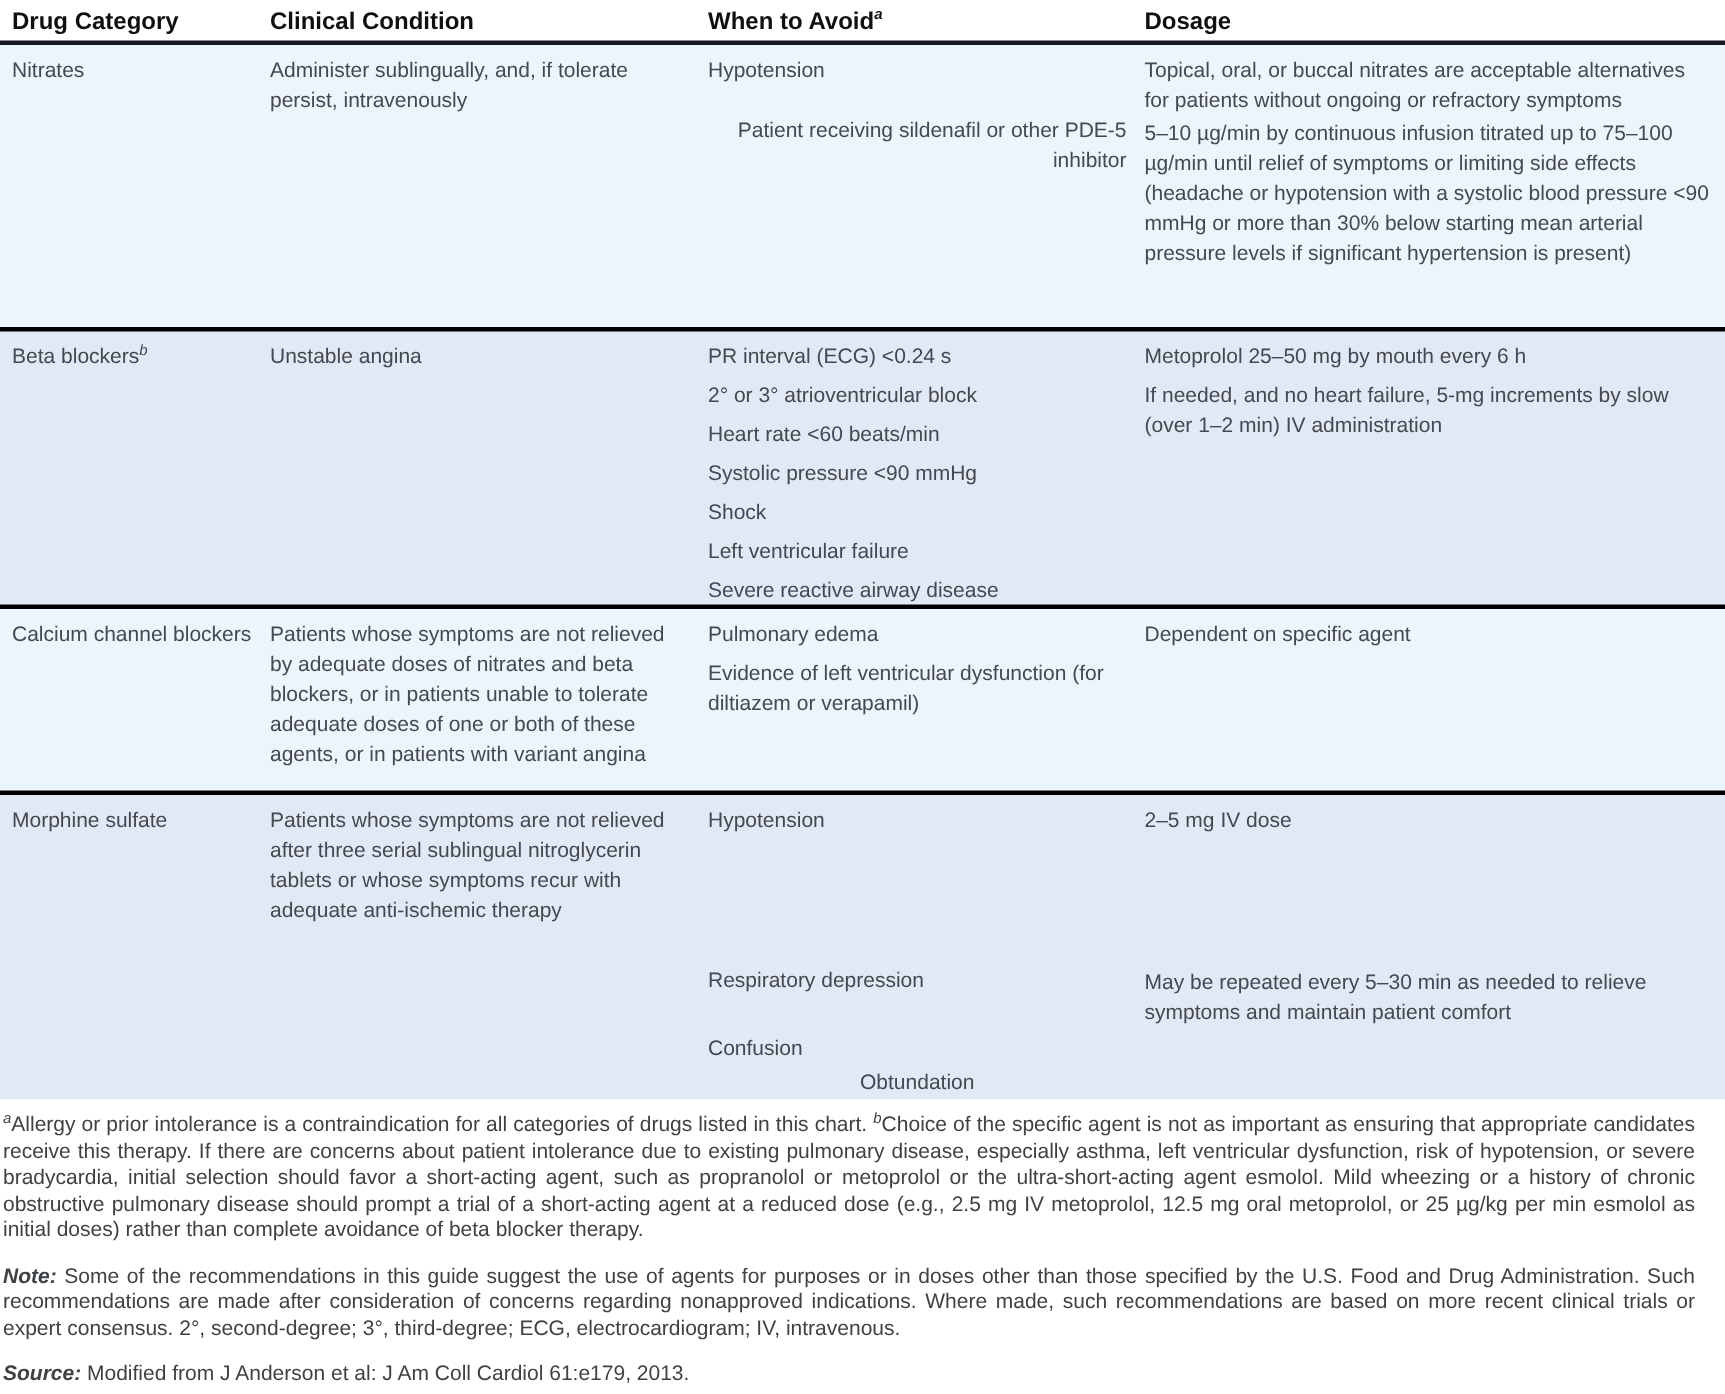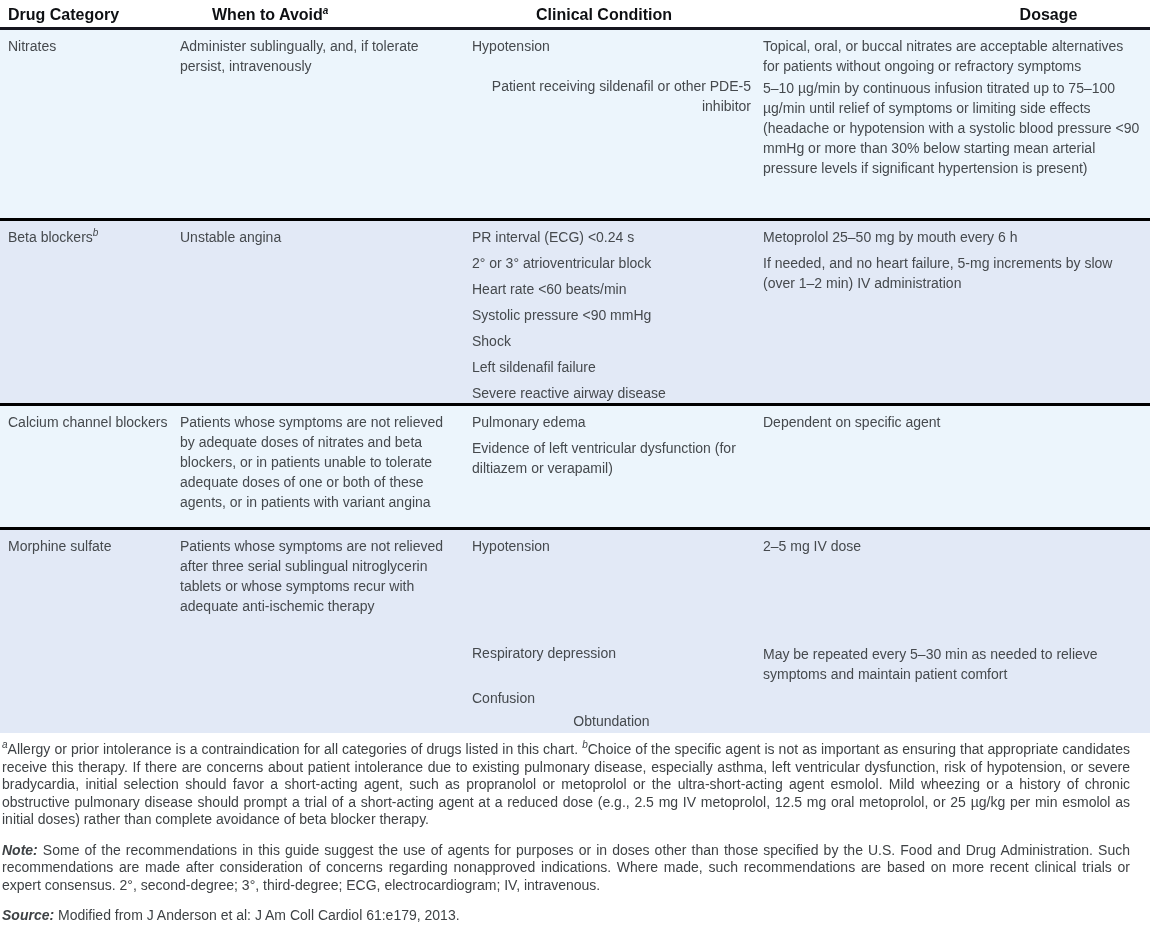--- a/index.html
+++ b/index.html
@@ -22,30 +22,29 @@
   
   .thead,.row{
     display:grid;
     grid-template-columns:180px 292px 291px 387px;
   }
   .thead{
     height:30px;
     align-items:center;
     border-bottom:3px solid var(--rule);
     background:#fff;
-    gap:32px;
   }
   .th{
     font-size:16px;
     font-weight:bold;
     color:var(--head-text);
     padding-top:2px;
   }
   .th.c1{padding-left:8px;}
-  .th.c4{padding-right:8px;text-align:center;}
+  .th.c4{padding-right:8px;}
 
   .row{padding-top:6px;}
   .row-0,.row-2{background:var(--row-light);}
   .row-1,.row-3{background:var(--row-dark);}
   .row + .row{border-top:3px solid #000000;}
   .row-0{min-height:188px;}
   .row-1{min-height:182px;}
   .row-2{min-height:124px;}
   .row-3{min-height:206px;}
 
@@ -86,22 +85,22 @@
   .fn.src{text-align:left;}
   .lbl{font-weight:bold;font-style:italic;}
 </style>
 </head>
 <body>
 
 <div class="page">
 
   <div class="thead">
     <div class="th c1">Drug Category</div>
+    <div class="th c2">Clinical Condition</div>
     <div class="th c3"><span>When to Avoid</span><sup class="fsup">a</sup></div>
-    <div class="th c2">Clinical Condition</div>
     <div class="th c4">Dosage</div>
   </div>
 
   <div id="tbody">
       <div class="row row-0">
         <div class="cell c1"><span class="drug">Nitrates</span></div>
         <div class="cell c2">Administer sublingually, and, if tolerate persist, intravenously</div>
         <div class="cell c3 avoid">
           <p class="item">Hypotension</p>
           <p class="item">Patient receiving sildenafil or other PDE-5 inhibitor</p>
@@ -113,21 +112,21 @@
       </div>
       <div class="row row-1">
         <div class="cell c1"><span class="drug">Beta blockers</span><sup class="fsup">b</sup></div>
         <div class="cell c2">Unstable angina</div>
         <div class="cell c3 avoid">
           <p class="item">PR interval (ECG) &lt;0.24 s</p>
           <p class="item">2° or 3° atrioventricular block</p>
           <p class="item">Heart rate &lt;60 beats/min</p>
           <p class="item">Systolic pressure &lt;90 mmHg</p>
           <p class="item">Shock</p>
-          <p class="item">Left sildenafil failure</p>
+          <p class="item">Left ventricular failure</p>
           <p class="item">Severe reactive airway disease</p>
         </div>
         <div class="cell c4 dosage">
           <p class="item">Metoprolol 25–50 mg by mouth every 6 h</p>
           <p class="item">If needed, and no heart failure, 5-mg increments by slow (over 1–2 min) IV administration</p>
         </div>
       </div>
       <div class="row row-2">
         <div class="cell c1"><span class="drug">Calcium channel blockers</span></div>
         <div class="cell c2">Patients whose symptoms are not relieved by adequate doses of nitrates and beta blockers, or in patients unable to tolerate adequate doses of one or both of these agents, or in patients with variant angina</div>

